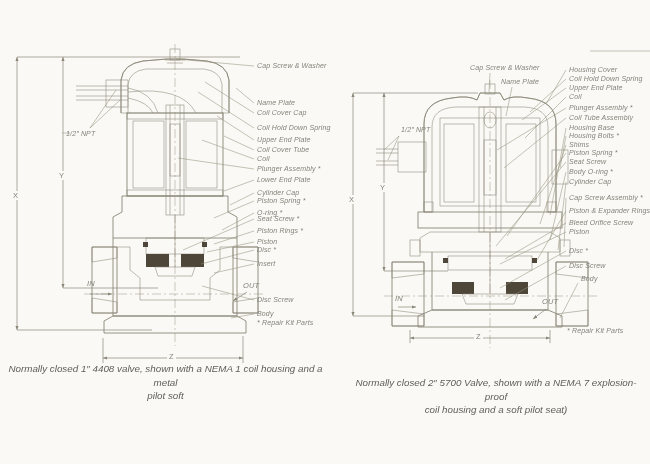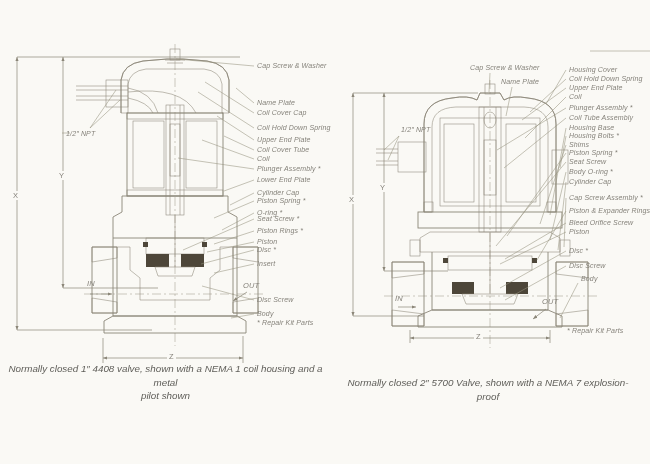--- a/index.html
+++ b/index.html
@@ -253,21 +253,21 @@
 <div class="lbl" style="left:257px;top:310px">Body</div>
 <div class="lbl" style="left:257px;top:319px">* Repair Kit Parts</div>
 <div class="lbl" style="left:66px;top:130px">1/2″ NPT</div>
 <div class="lbl big" style="left:87px;top:280px">IN</div>
 <div class="lbl big" style="left:243px;top:282px">OUT</div>
 <div class="dimlbl" style="left:11px;top:191px">X</div>
 <div class="dimlbl" style="left:57px;top:171px">Y</div>
 <div class="dimlbl" style="left:167px;top:352px">Z</div>
 <div class="caption" style="left:8px;top:362px;width:315px">
   <span>Normally closed 1″ 4408 valve, shown with a NEMA 1 coil housing and a metal</span><br>
-  <span>pilot shown</span>
+  <span>pilot soft</span>
 </div>
 
 <div class="lbl" style="left:470px;top:64px">Cap Screw &amp; Washer</div>
 <div class="lbl" style="left:501px;top:78px">Name Plate</div>
 <div class="lbl" style="left:569px;top:66px">Housing Cover</div>
 <div class="lbl" style="left:569px;top:75px">Coil Hold Down Spring</div>
 <div class="lbl" style="left:569px;top:84px">Upper End Plate</div>
 <div class="lbl" style="left:569px;top:93px">Coil</div>
 <div class="lbl" style="left:569px;top:104px">Plunger Assembly *</div>
 <div class="lbl" style="left:569px;top:114px">Coil Tube Assembly</div>
@@ -285,17 +285,18 @@
 <div class="lbl" style="left:569px;top:247px">Disc *</div>
 <div class="lbl" style="left:569px;top:262px">Disc Screw</div>
 <div class="lbl" style="left:581px;top:275px">Body</div>
 <div class="lbl" style="left:567px;top:327px">* Repair Kit Parts</div>
 <div class="lbl" style="left:401px;top:126px">1/2″ NPT</div>
 <div class="lbl big" style="left:395px;top:295px">IN</div>
 <div class="lbl big" style="left:542px;top:298px">OUT</div>
 <div class="dimlbl" style="left:347px;top:195px">X</div>
 <div class="dimlbl" style="left:378px;top:183px">Y</div>
 <div class="dimlbl" style="left:474px;top:332px">Z</div>
-<div class="caption" style="left:338px;top:376px;width:300px">
+<div class="caption" style="left:346px;top:376px;width:300px">
   <span>Normally closed 2″ 5700 Valve, shown with a NEMA 7 explosion-proof</span><br>
+  <span>coil housing and a soft pilot seat)</span>
 </div>
 
 </div>
 
 </body></html>

